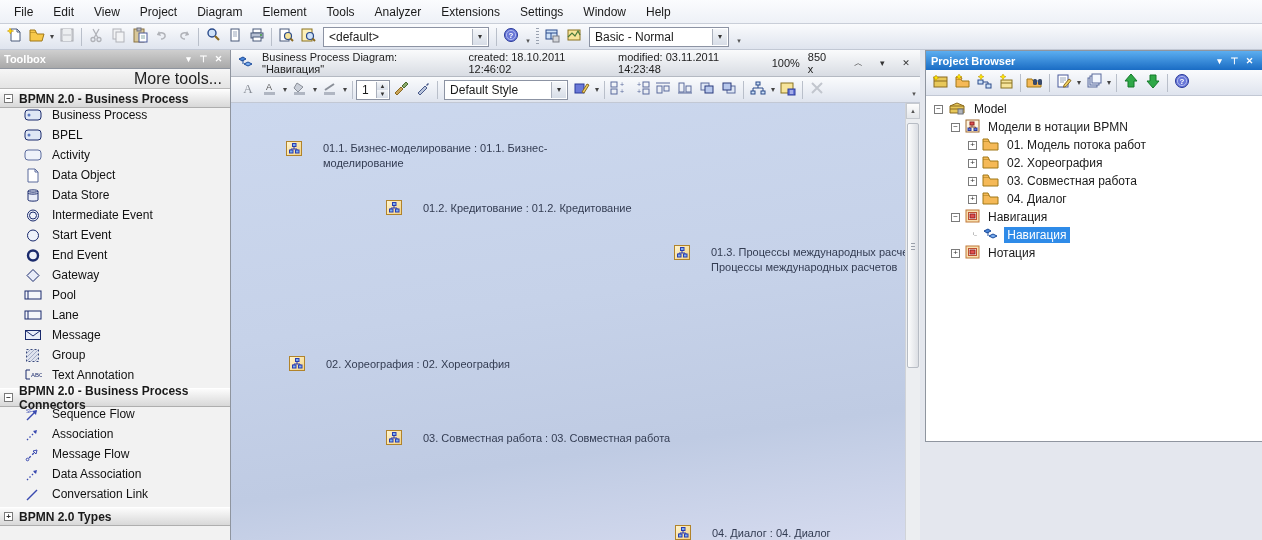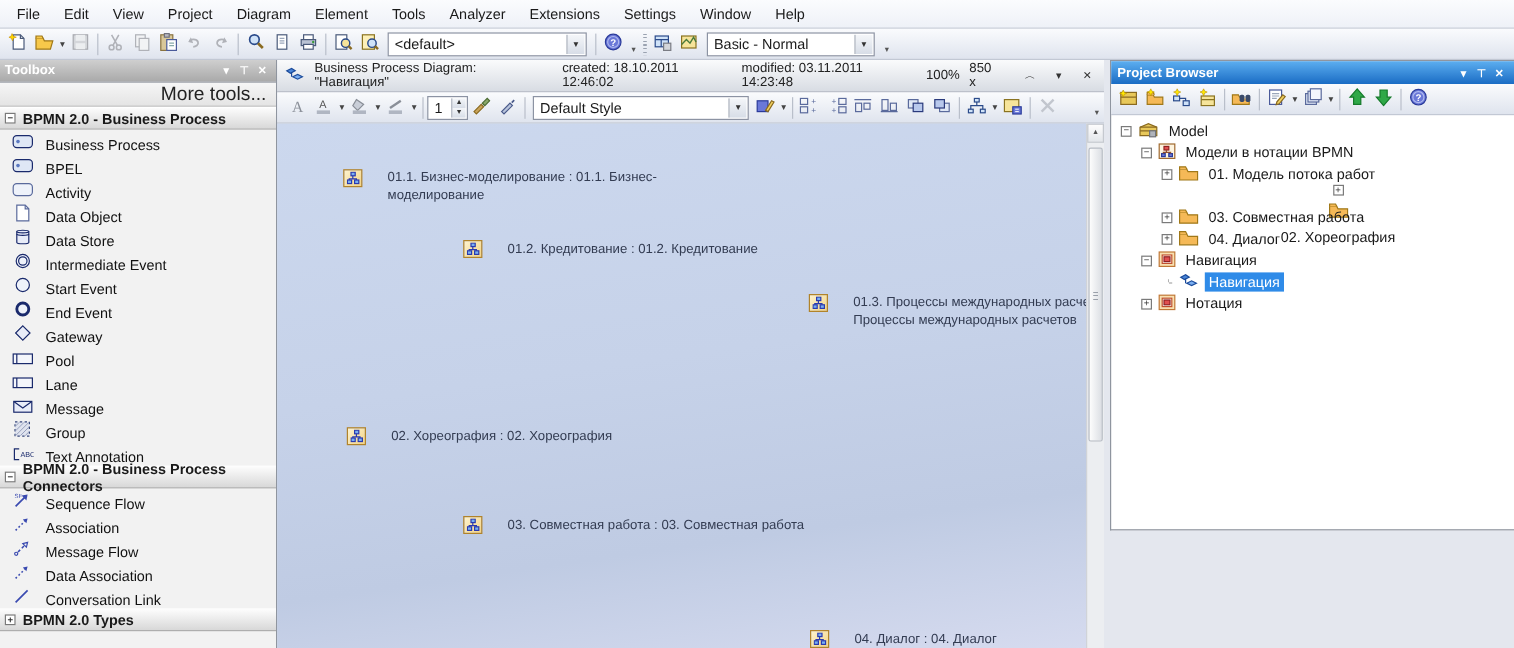--- a/index.html
+++ b/index.html
@@ -45,21 +45,21 @@
     border-bottom:1px solid #b9b9b9; display:flex; justify-content:flex-end; align-items:center; }
   .more-tools { font-size:16px; color:#222; padding:2px 8px; }
   .tbx-header { height:19px; background:linear-gradient(#fcfcfc,#d8d8d8);
     border-top:1px solid #fff; border-bottom:1px solid #aeaeae;
     display:flex; align-items:center; font-weight:bold; font-size:12px; padding-left:4px; gap:6px; }
   .expbox { width:9px; height:9px; border:1px solid #7a7a7a; background:#fff;
     display:inline-flex; align-items:center; justify-content:center;
     font-size:8px; line-height:7px; color:#333; flex:none; }
   .expbox.minus::after { content:"−"; margin-top:-1px; }
   .expbox.plus::after { content:"+"; margin-top:-1px; }
-  .tbx-item { height:20px; display:flex; align-items:flex-end; gap:10px; padding-left:10px; }
+  .tbx-item { height:20px; display:flex; align-items:flex-start; gap:10px; padding-left:24px; }
   .tbx-item svg { flex:none; }
   .tbx-label { font-size:12px; color:#111; }
 
   
   .diagram-area { position:absolute; left:231px; top:50px; width:689px; height:490px; }
   .diagram-tab { position:absolute; left:0; top:0; right:0; height:27px;
     background:linear-gradient(#fafbfc,#d8dce3); border-bottom:1px solid #b4b9c2;
     display:flex; align-items:center; padding:0 6px; gap:8px; font-size:11px; color:#222; }
   .diagram-tab .meta { color:#222; }
   .tab-btn { width:16px; height:16px; display:flex; align-items:center; justify-content:center;
@@ -480,21 +480,21 @@
               <path d="M9 6l4-4 2 2-4 4z" fill="#8aa86a" stroke="#4a6a30"></path>
             </svg></span>
         </div>
       <div class="tb-btn">
           <span class="ico"><svg width="16" height="16">
               <path d="M3 13l7-7 2 2-7 7z" fill="#b8c4dc" stroke="#4a5a8a"></path>
               <path d="M11 5l2-2 1 1-2 2z" fill="#4a5a8a"></path>
             </svg></span>
         </div>
       <div class="tb-sep"></div>
-      <div class="combo" style="width:180px; margin:0 3px;">
+      <div class="combo" style="width:124px; margin:0 3px;">
         <span>Default Style</span>
         <span class="cb-btn">▾</span>
       </div>
       <div class="tb-btn">
           <span class="ico"><svg width="16" height="16">
               <rect x="1" y="4" width="9" height="9" fill="#6a78d8" stroke="#2a3a9a"></rect>
               <path d="M8 12l5-8 2 1-5 8z" fill="#f0d060" stroke="#8a6a20"></path>
             </svg></span>
         </div>
       <div class="dd-arrow">▾</div>
@@ -764,21 +764,21 @@
 
       <div class="tree-row" style="padding-left:42px;">
         <span class="expbox plus"></span>
         <span class="ico"><svg width="17" height="14">
               <path d="M1 4h6l1 2h8v7H1z" fill="#f5b957" stroke="#a07818"></path>
               <path d="M1 4V2h5l1 2" fill="#f5b957" stroke="#a07818"></path>
             </svg></span>
         <span class="tree-label">01. Модель потока работ</span>
       </div>
 
-      <div class="tree-row" style="padding-left:42px;flex-direction:column;">
+      <div class="tree-row" style="padding-left:42px;">
         <span class="expbox plus"></span>
         <span class="ico"><svg width="17" height="14">
               <path d="M1 4h6l1 2h8v7H1z" fill="#f5b957" stroke="#a07818"></path>
               <path d="M1 4V2h5l1 2" fill="#f5b957" stroke="#a07818"></path>
             </svg></span>
         <span class="tree-label">02. Хореография</span>
       </div>
 
       <div class="tree-row" style="padding-left:42px;">
         <span class="expbox plus"></span>

